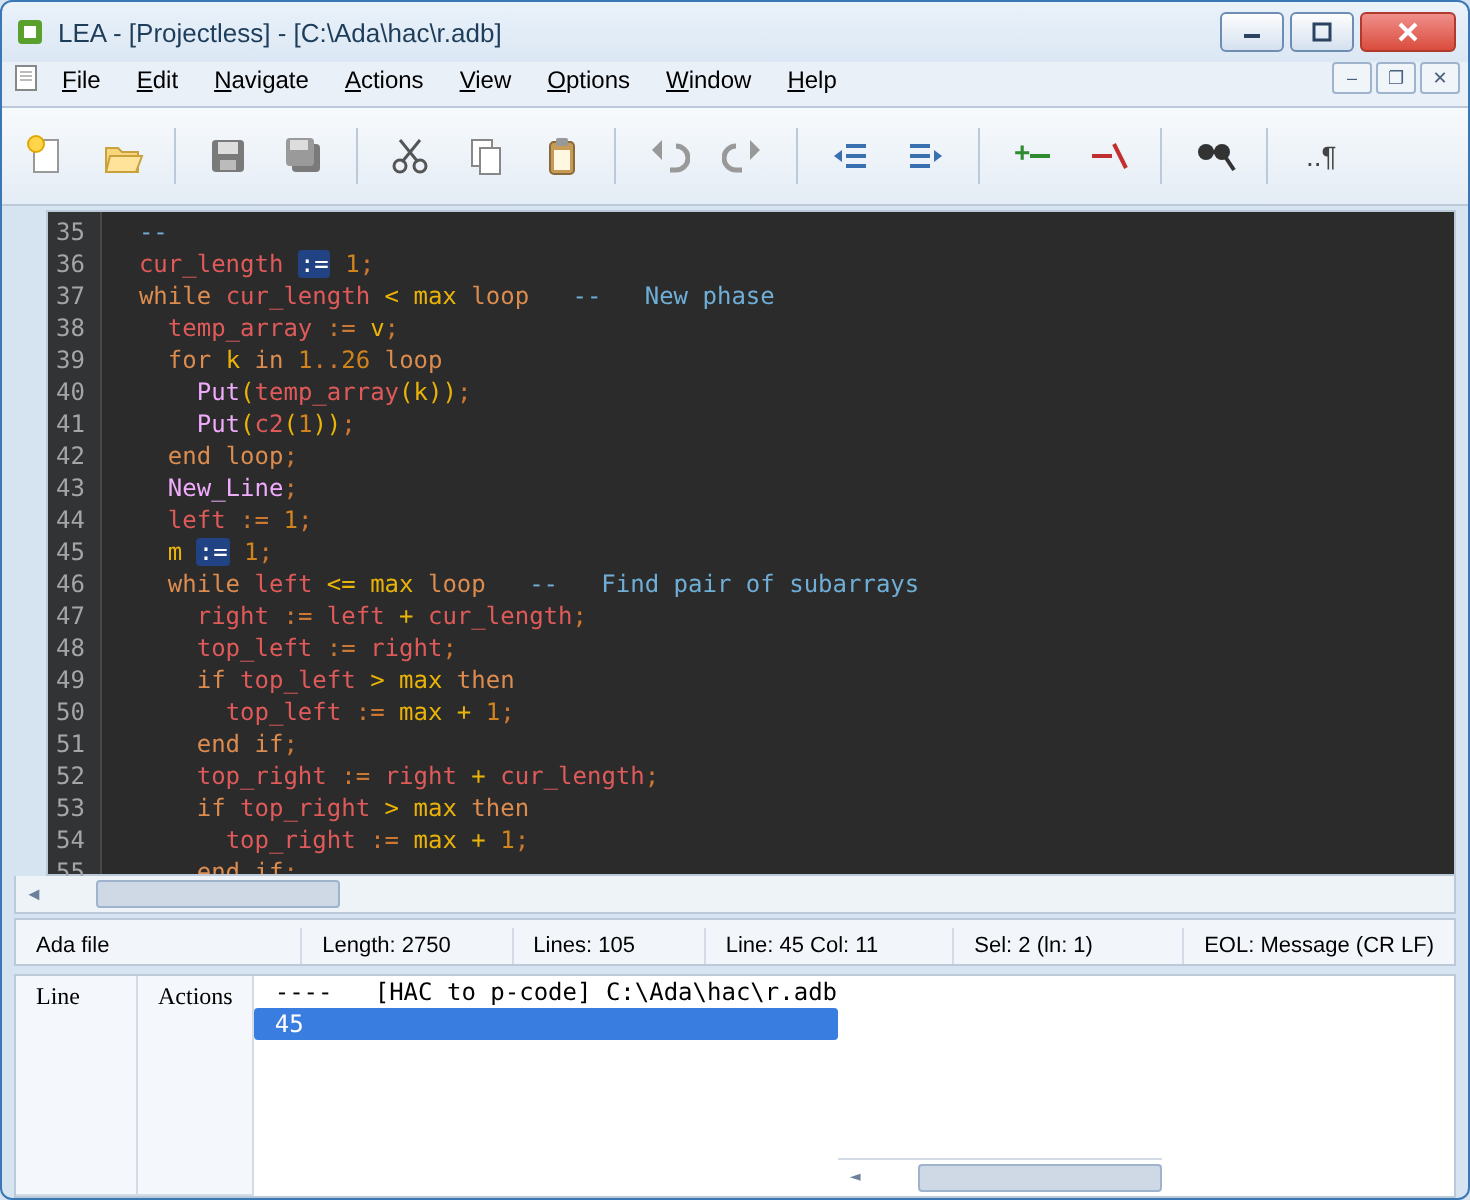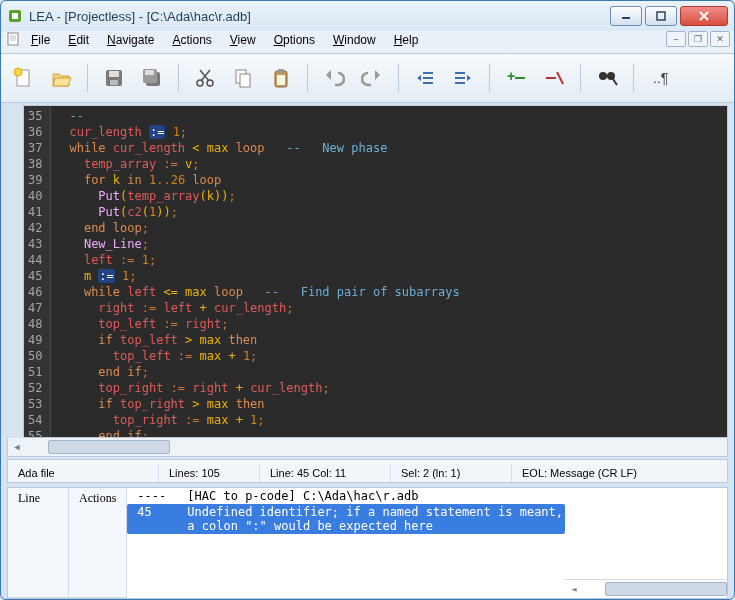--- a/index.html
+++ b/index.html
@@ -232,39 +232,39 @@
       </div>
     <div class="code" id="code"><div><span class="cm">--</span></div><div><span class="id">cur_length</span><span class="op"> </span><span class="sel">:=</span><span class="op"> </span><span class="lit">1</span><span class="punc">;</span></div><div><span class="kw">while</span><span class="op"> </span><span class="id">cur_length</span><span class="op"> &lt; max </span><span class="kw">loop</span><span class="op">   </span><span class="cm">--   New phase</span></div><div><span class="op">  </span><span class="id">temp_array</span><span class="op"> </span><span class="punc">:=</span><span class="op"> v</span><span class="punc">;</span></div><div><span class="op">  </span><span class="kw">for</span><span class="op"> k </span><span class="kw">in</span><span class="op"> </span><span class="lit">1</span><span class="punc">..</span><span class="lit">26</span><span class="op"> </span><span class="kw">loop</span></div><div><span class="op">    </span><span class="fn">Put</span><span class="op">(</span><span class="id">temp_array</span><span class="op">(k))</span><span class="punc">;</span></div><div><span class="op">    </span><span class="fn">Put</span><span class="op">(</span><span class="id">c2</span><span class="op">(</span><span class="lit">1</span><span class="op">))</span><span class="punc">;</span></div><div><span class="op">  </span><span class="kw">end</span><span class="op"> </span><span class="kw">loop</span><span class="punc">;</span></div><div><span class="op">  </span><span class="fn">New_Line</span><span class="punc">;</span></div><div><span class="op">  </span><span class="id">left</span><span class="op"> </span><span class="punc">:=</span><span class="op"> </span><span class="lit">1</span><span class="punc">;</span></div><div><span class="op">  m </span><span class="sel">:=</span><span class="op"> </span><span class="lit">1</span><span class="punc">;</span></div><div><span class="op">  </span><span class="kw">while</span><span class="op"> </span><span class="id">left</span><span class="op"> &lt;= max </span><span class="kw">loop</span><span class="op">   </span><span class="cm">--   Find pair of subarrays</span></div><div><span class="op">    </span><span class="id">right</span><span class="op"> </span><span class="punc">:=</span><span class="op"> </span><span class="id">left</span><span class="op"> + </span><span class="id">cur_length</span><span class="punc">;</span></div><div><span class="op">    </span><span class="id">top_left</span><span class="op"> </span><span class="punc">:=</span><span class="op"> </span><span class="id">right</span><span class="punc">;</span></div><div><span class="op">    </span><span class="kw">if</span><span class="op"> </span><span class="id">top_left</span><span class="op"> &gt; max </span><span class="kw">then</span></div><div><span class="op">      </span><span class="id">top_left</span><span class="op"> </span><span class="punc">:=</span><span class="op"> max + </span><span class="lit">1</span><span class="punc">;</span></div><div><span class="op">    </span><span class="kw">end</span><span class="op"> </span><span class="kw">if</span><span class="punc">;</span></div><div><span class="op">    </span><span class="id">top_right</span><span class="op"> </span><span class="punc">:=</span><span class="op"> </span><span class="id">right</span><span class="op"> + </span><span class="id">cur_length</span><span class="punc">;</span></div><div><span class="op">    </span><span class="kw">if</span><span class="op"> </span><span class="id">top_right</span><span class="op"> &gt; max </span><span class="kw">then</span></div><div><span class="op">      </span><span class="id">top_right</span><span class="op"> </span><span class="punc">:=</span><span class="op"> max + </span><span class="lit">1</span><span class="punc">;</span></div><div><span class="op">    </span><span class="kw">end</span><span class="op"> </span><span class="kw">if</span><span class="punc">;</span></div></div>
   </div>
   <div class="scroll-h">
     <div class="arrow">◄</div>
     <div class="thumb"></div>
   </div>
 
   <div class="statusbar">
     <div style="width:130px">Ada file</div>
+    <div style="width:90px">Length: 2750</div>
     <div style="width:80px">Lines: 105</div>
     <div style="width:110px">Line: 45 Col: 11</div>
     <div style="width:100px">Sel: 2 (ln: 1)</div>
     <div style="flex:1;border-right:none">EOL: Message (CR LF)</div>
   </div>
 
   <div class="messages">
     <div class="msg-hdr">
       <div class="c1">Line</div>
       <div>Actions</div>
     </div>
     <div id="msgrows">
         <div class="msg-row">
           <div class="c1">----</div>
           <div class="c2">[HAC to p-code] C:\Ada\hac\r.adb</div>
         </div>
         <div class="msg-row sel">
           <div class="c1">45</div>
-          <div class="c2">Undefined identifier; if a named statement is meant, a colon ":" would be expected here</div>
         </div>
       </div>
     <div class="msg-scroll">
       <div class="arrow">◄</div>
       <div class="thumb"></div>
     </div>
   </div>
 
 </div>
 

